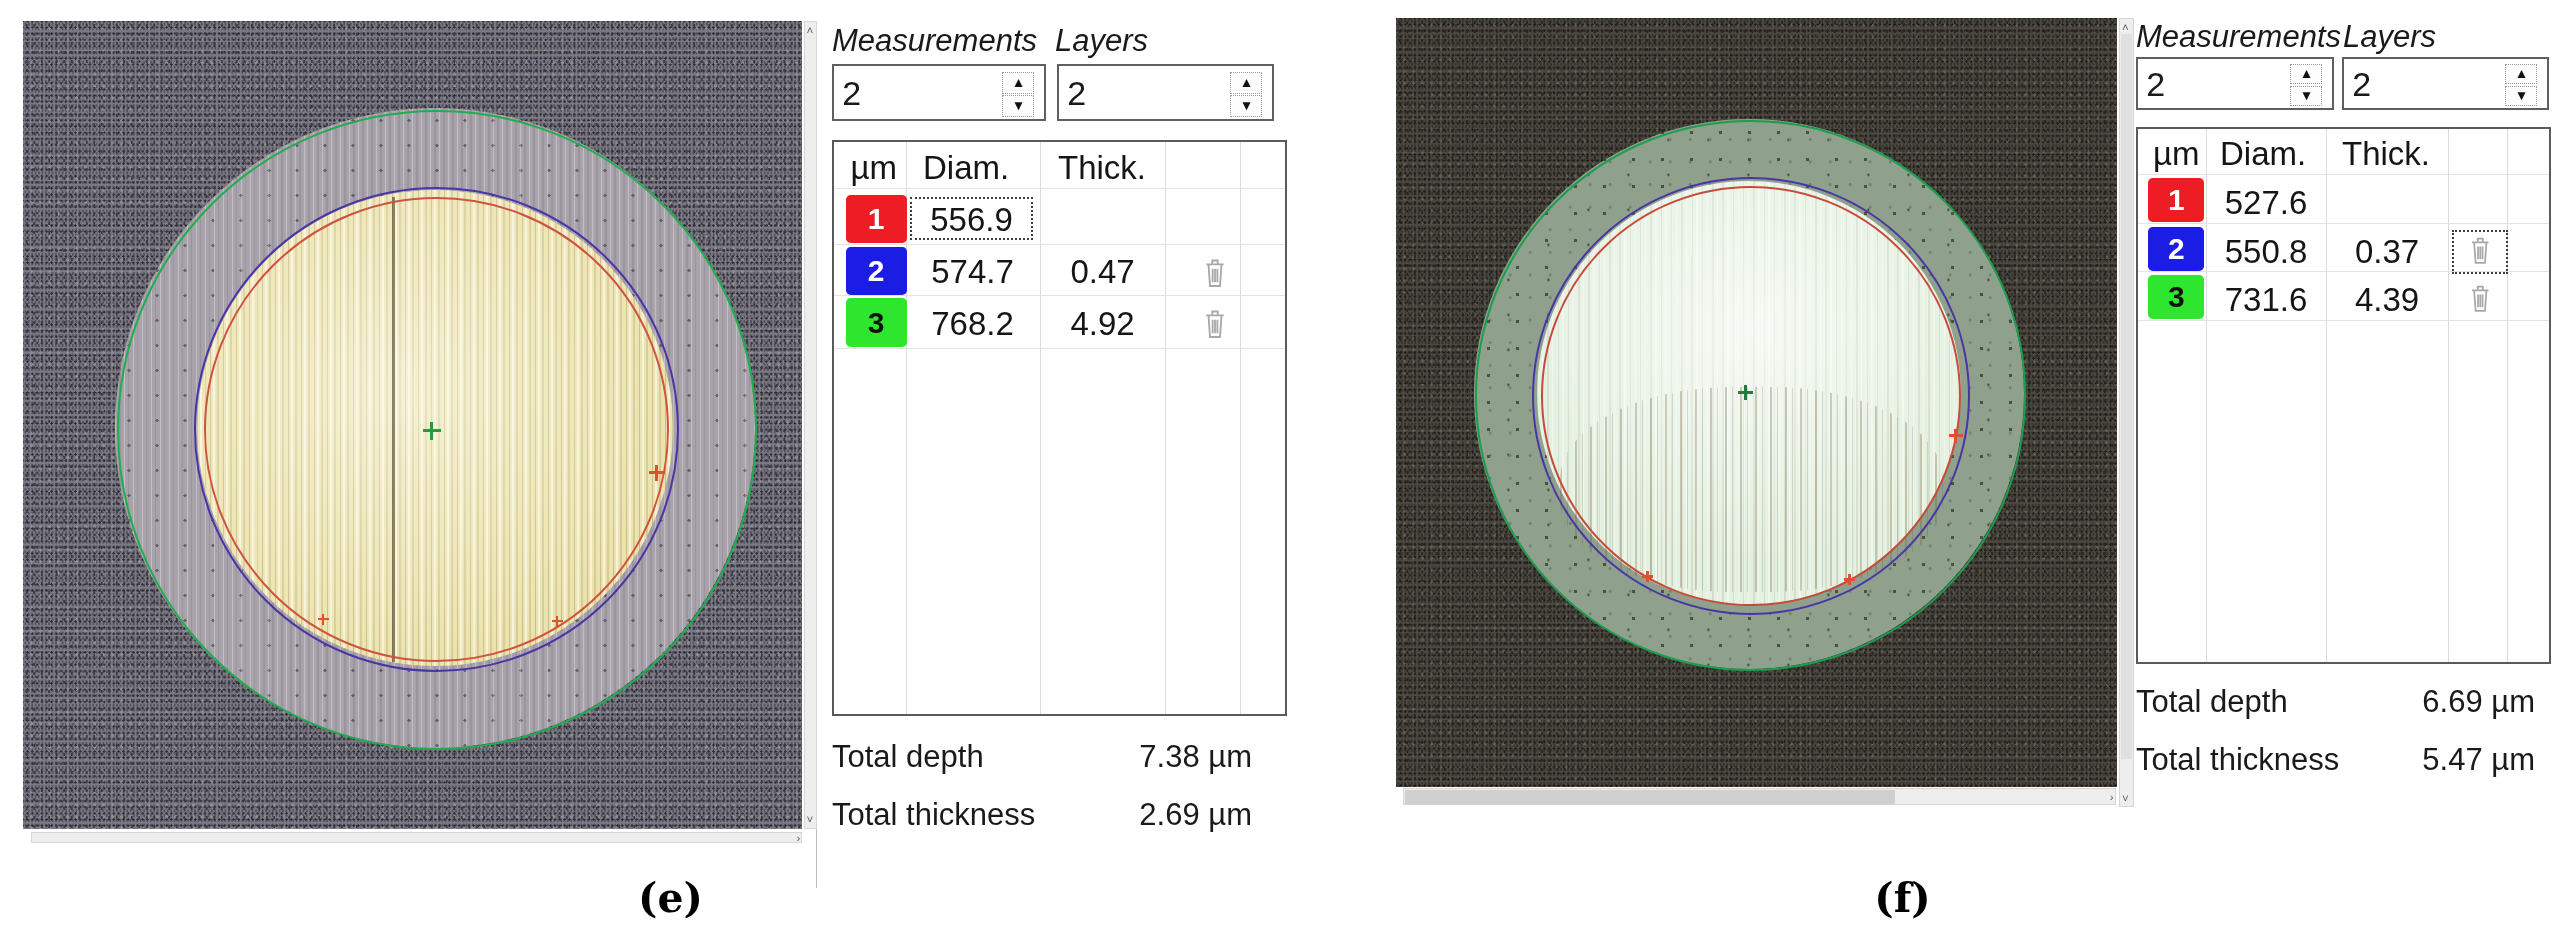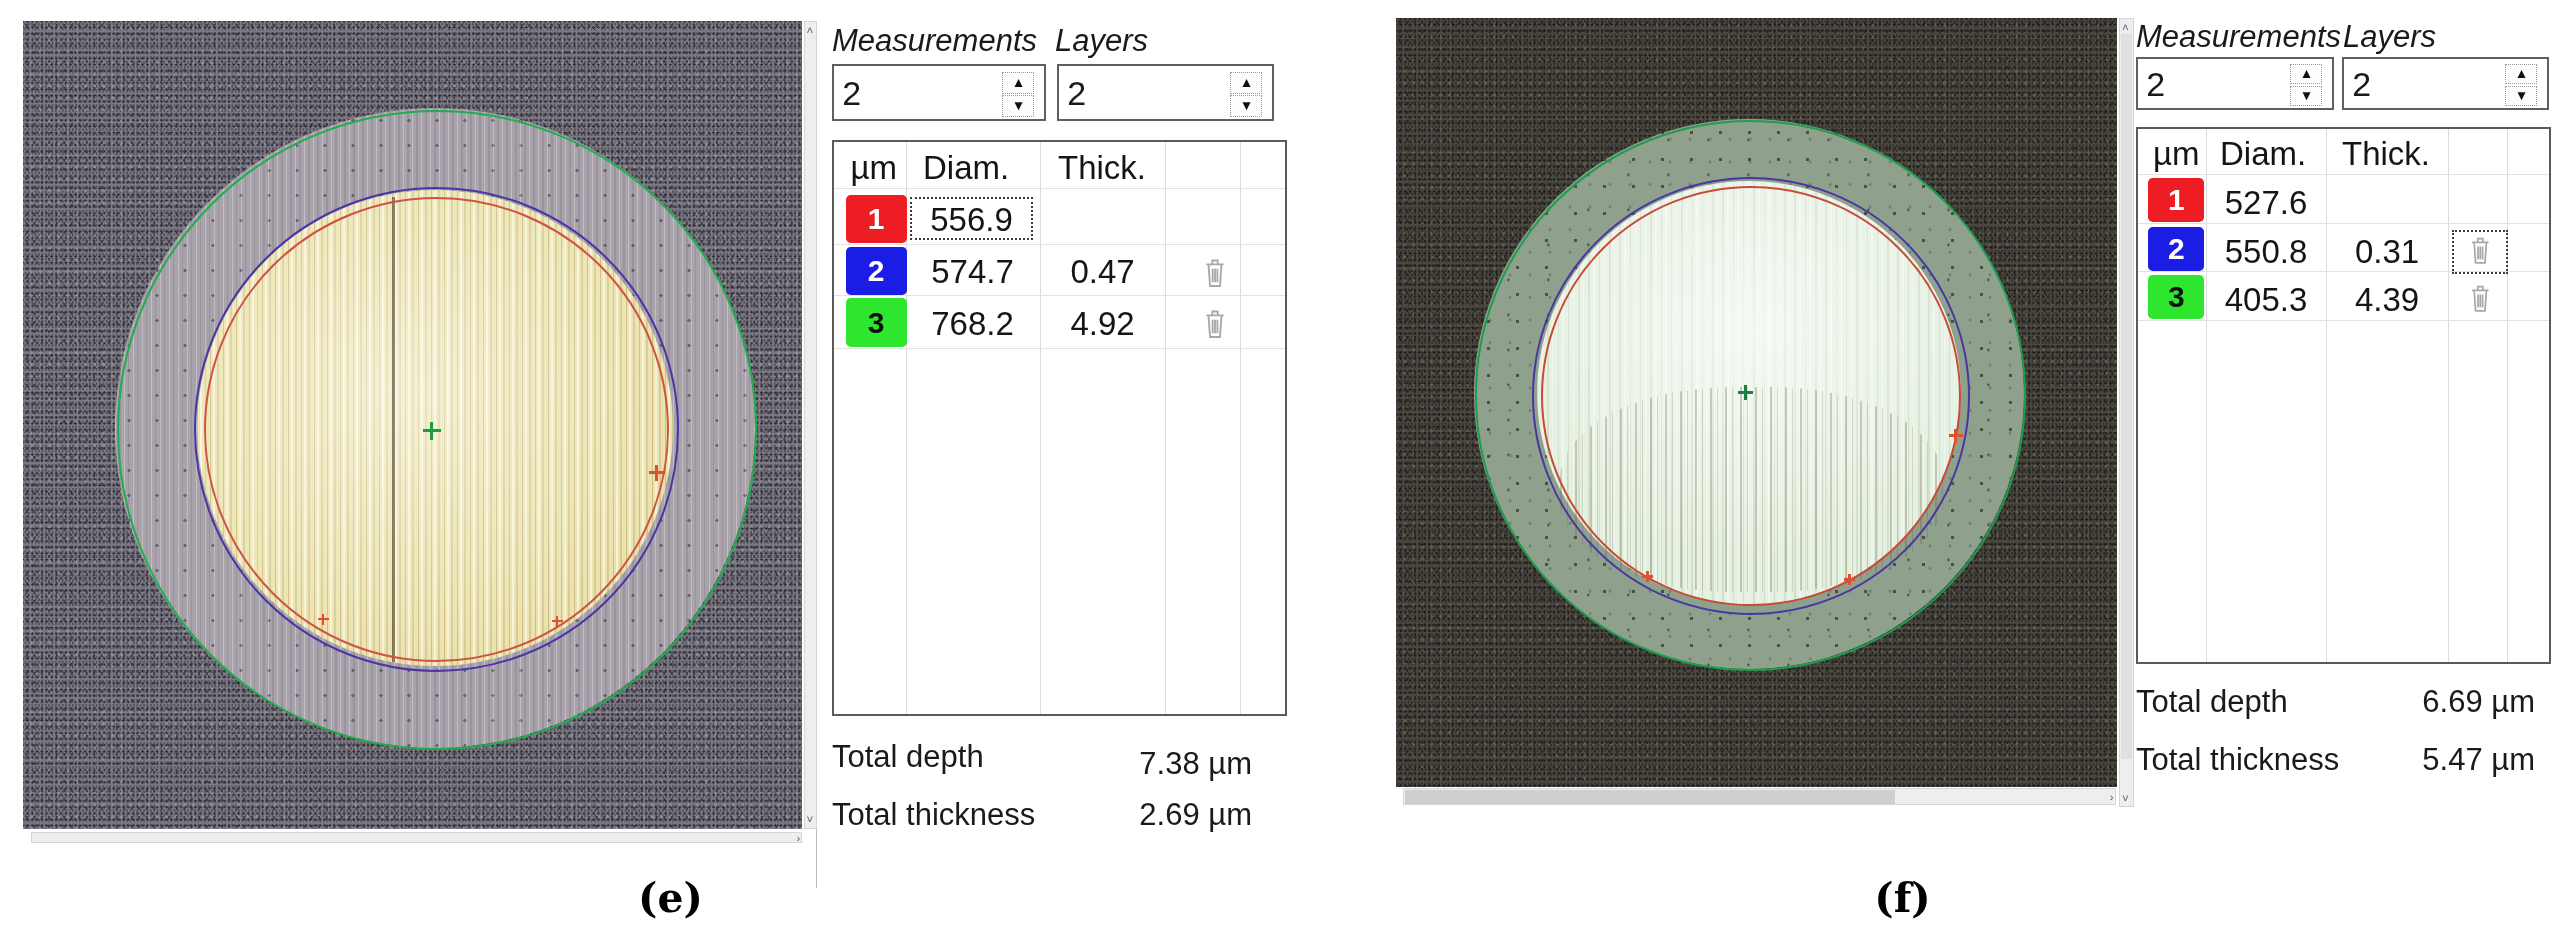--- a/index.html
+++ b/index.html
@@ -164,21 +164,21 @@
     <div class="cell" style="left:72px;top:163px;width:133px;">768.2</div>
     <div class="cell" style="left:206px;top:163px;width:125px;">4.92</div>
     <div class="trash" style="left:368px;top:165px;">
       <svg width="26" height="34" viewBox="0 0 24 30">
         <path d="M4 7 h16 M9.5 7 V3.5 h5 V7 M6 7 l1.4 20 h9.2 L18 7 M9.8 11 v12.5 M12 11 v12.5 M14.2 11 v12.5" fill="none" stroke="#a8a8a8" stroke-width="1.7"></path>
       </svg>
     </div>
   </div>
 
   <div class="total-lbl" style="left:832px;top:739px;">Total depth</div>
-  <div class="total-val" style="left:1087px;top:739px;width:165px;margin-top:7px;">7.38 µm</div>
+  <div class="total-val" style="left:1087px;top:739px;width:165px;">7.38 µm</div>
   <div class="total-lbl" style="left:832px;top:797px;">Total thickness</div>
   <div class="total-val" style="left:1087px;top:797px;width:165px;">2.69 µm</div>
 
   <div class="caption" style="left:602px;top:874px;">(e)</div>
 
   <div class="photo photo-f abs" style="left:1396px;top:18px;width:721px;height:769px;">
     <div class="disc ground-f" style="left:78px;top:101px;width:550px;height:550px;"></div>
     <div class="disc inner-f" style="left:141px;top:163px;width:424px;height:424px;"></div>
     <div class="streaks-f" style="left:164px;top:369px;width:383px;height:205px;"></div>
     <div class="circle" style="left:79px;top:102px;width:547px;height:547px;border:2.7px solid #1d9e4d;"></div>
@@ -226,30 +226,30 @@
 
     <div class="hcell" style="left:15px;top:5.5px;">µm</div>
     <div class="hcell" style="left:82px;top:5.5px;">Diam.</div>
     <div class="hcell" style="left:204px;top:5.5px;">Thick.</div>
 
     <div class="chip chip-r" style="left:10.3px;top:49px;width:56px;height:44px;line-height:44px;">1</div>
     <div class="cell" style="left:68px;top:55px;width:120px;">527.6</div>
 
     <div class="chip chip-b" style="left:10.3px;top:98px;width:56px;height:44px;line-height:44px;">2</div>
     <div class="cell" style="left:68px;top:104px;width:120px;">550.8</div>
-    <div class="cell" style="left:188px;top:104px;width:122px;">0.31</div>
+    <div class="cell" style="left:188px;top:104px;width:122px;">0.37</div>
     <div class="sel-dotted" style="left:314px;top:101px;width:56px;height:44px;"></div>
     <div class="trash" style="left:330px;top:105px;">
       <svg width="24.6" height="33" viewBox="0 0 24 30">
         <path d="M4 7 h16 M9.5 7 V3.5 h5 V7 M6 7 l1.4 20 h9.2 L18 7 M9.8 11 v12.5 M12 11 v12.5 M14.2 11 v12.5" fill="none" stroke="#a8a8a8" stroke-width="1.7"></path>
       </svg>
     </div>
 
     <div class="chip chip-g" style="left:10.3px;top:146px;width:56px;height:44px;line-height:44px;">3</div>
-    <div class="cell" style="left:68px;top:152px;width:120px;">405.3</div>
+    <div class="cell" style="left:68px;top:152px;width:120px;">731.6</div>
     <div class="cell" style="left:188px;top:152px;width:122px;">4.39</div>
     <div class="trash" style="left:330px;top:153px;">
       <svg width="24.6" height="33" viewBox="0 0 24 30">
         <path d="M4 7 h16 M9.5 7 V3.5 h5 V7 M6 7 l1.4 20 h9.2 L18 7 M9.8 11 v12.5 M12 11 v12.5 M14.2 11 v12.5" fill="none" stroke="#a8a8a8" stroke-width="1.7"></path>
       </svg>
     </div>
   </div>
 
   <div class="total-lbl" style="left:2136px;top:684px;">Total depth</div>
   <div class="total-val" style="left:2366px;top:684px;width:169px;">6.69 µm</div>

